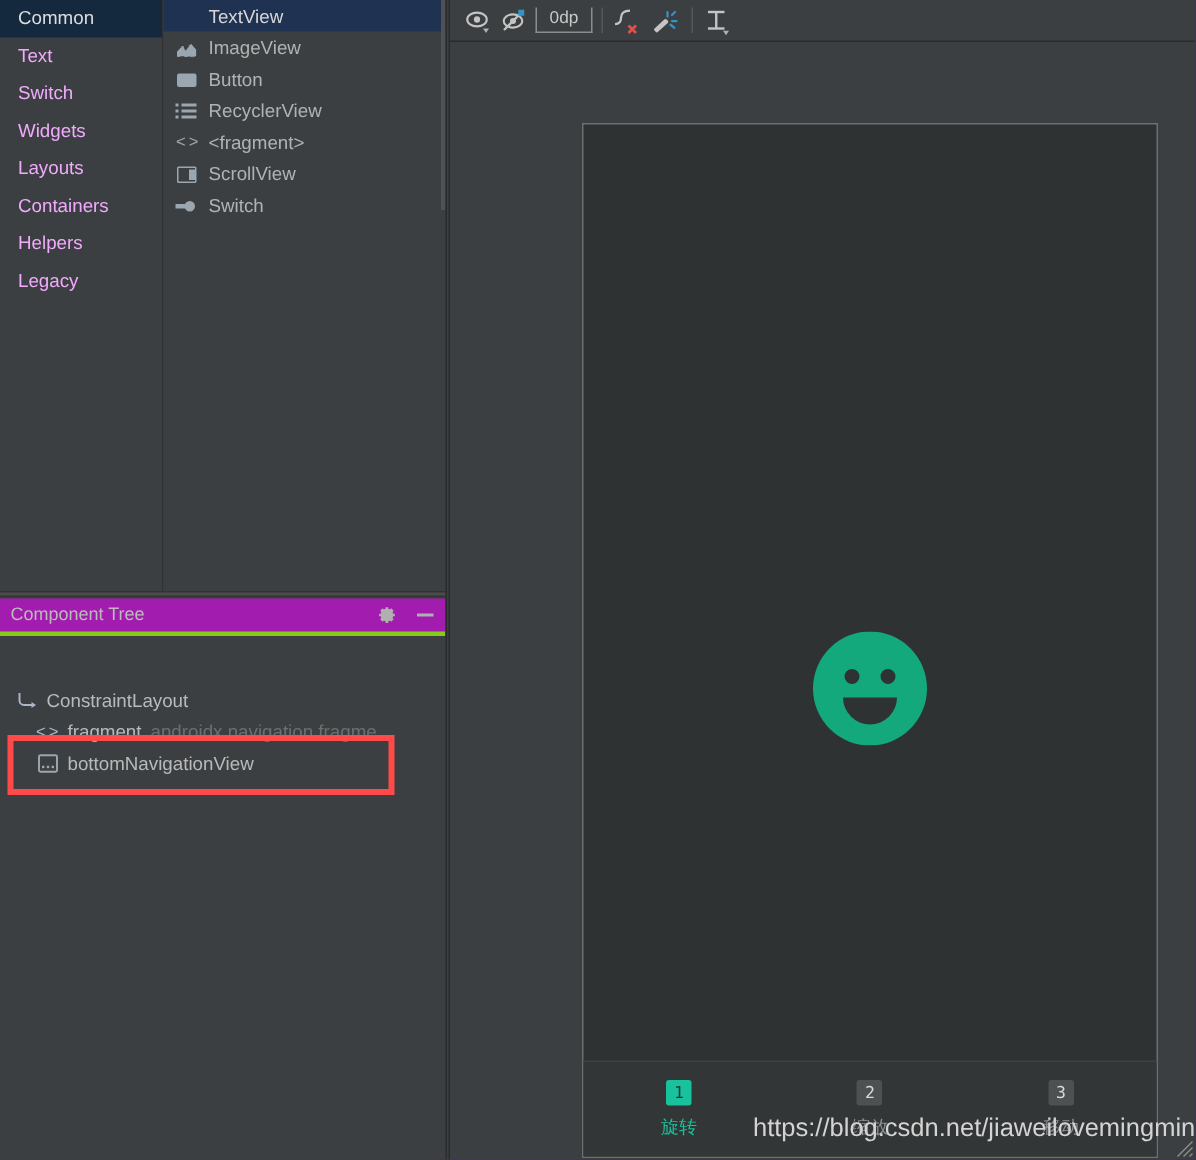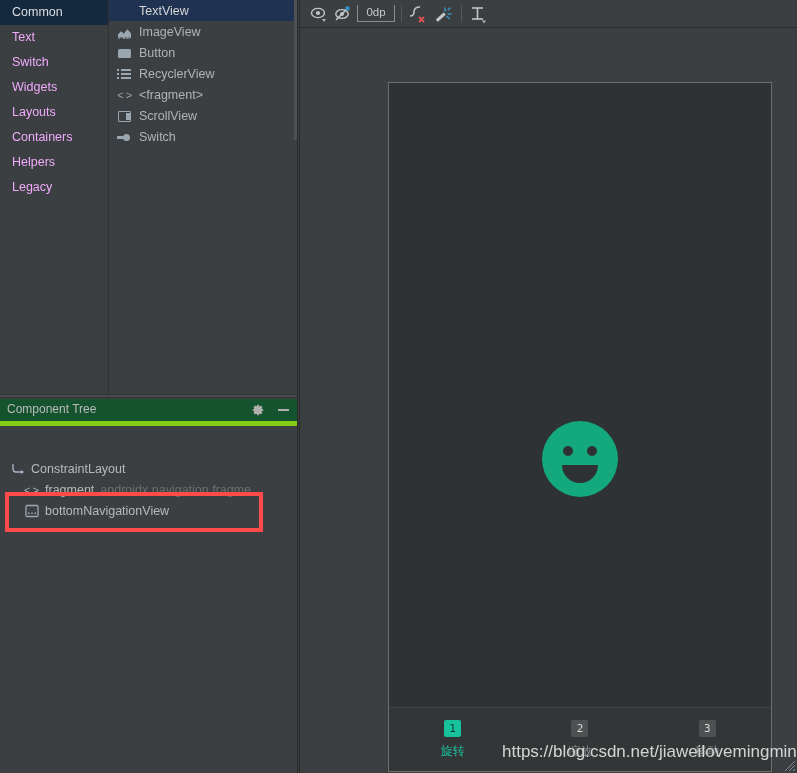--- a/index.html
+++ b/index.html
@@ -176,22 +176,22 @@
   
   .comp-tree {
     position: absolute;
     left: 0; top: 399px;
     width: 297px; height: 374px;
     background: #3c3f41;
   }
   .ct-header {
     position: relative;
     height: 22px;
-    background: #14532d;
-    border-bottom: 5px solid #84cc16;
+    background: #a21caf;
+    border-bottom: 3px solid #84cc16;
   }
   .ct-title {
     position: absolute;
     left: 7px; top: 3px;
     font-size: 12px;
     color: #bbbbbb;
   }
   .ct-gear {
     position: absolute;
     right: 32px; top: 4px;

